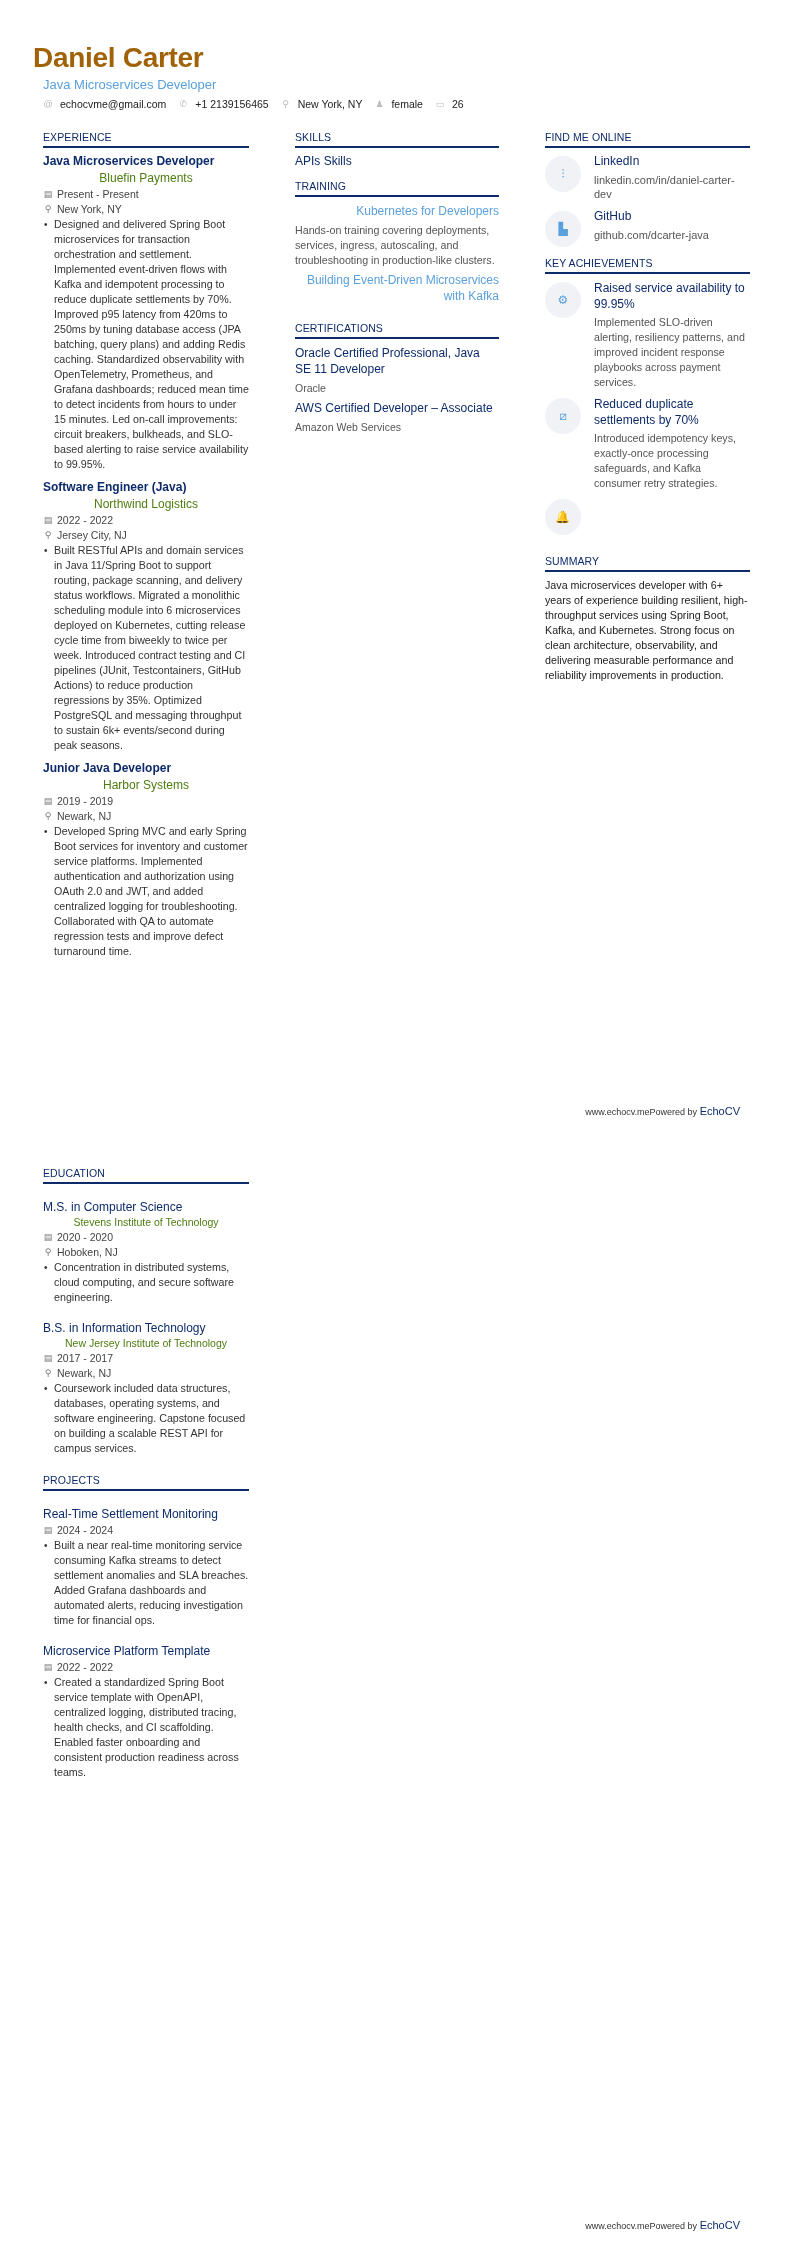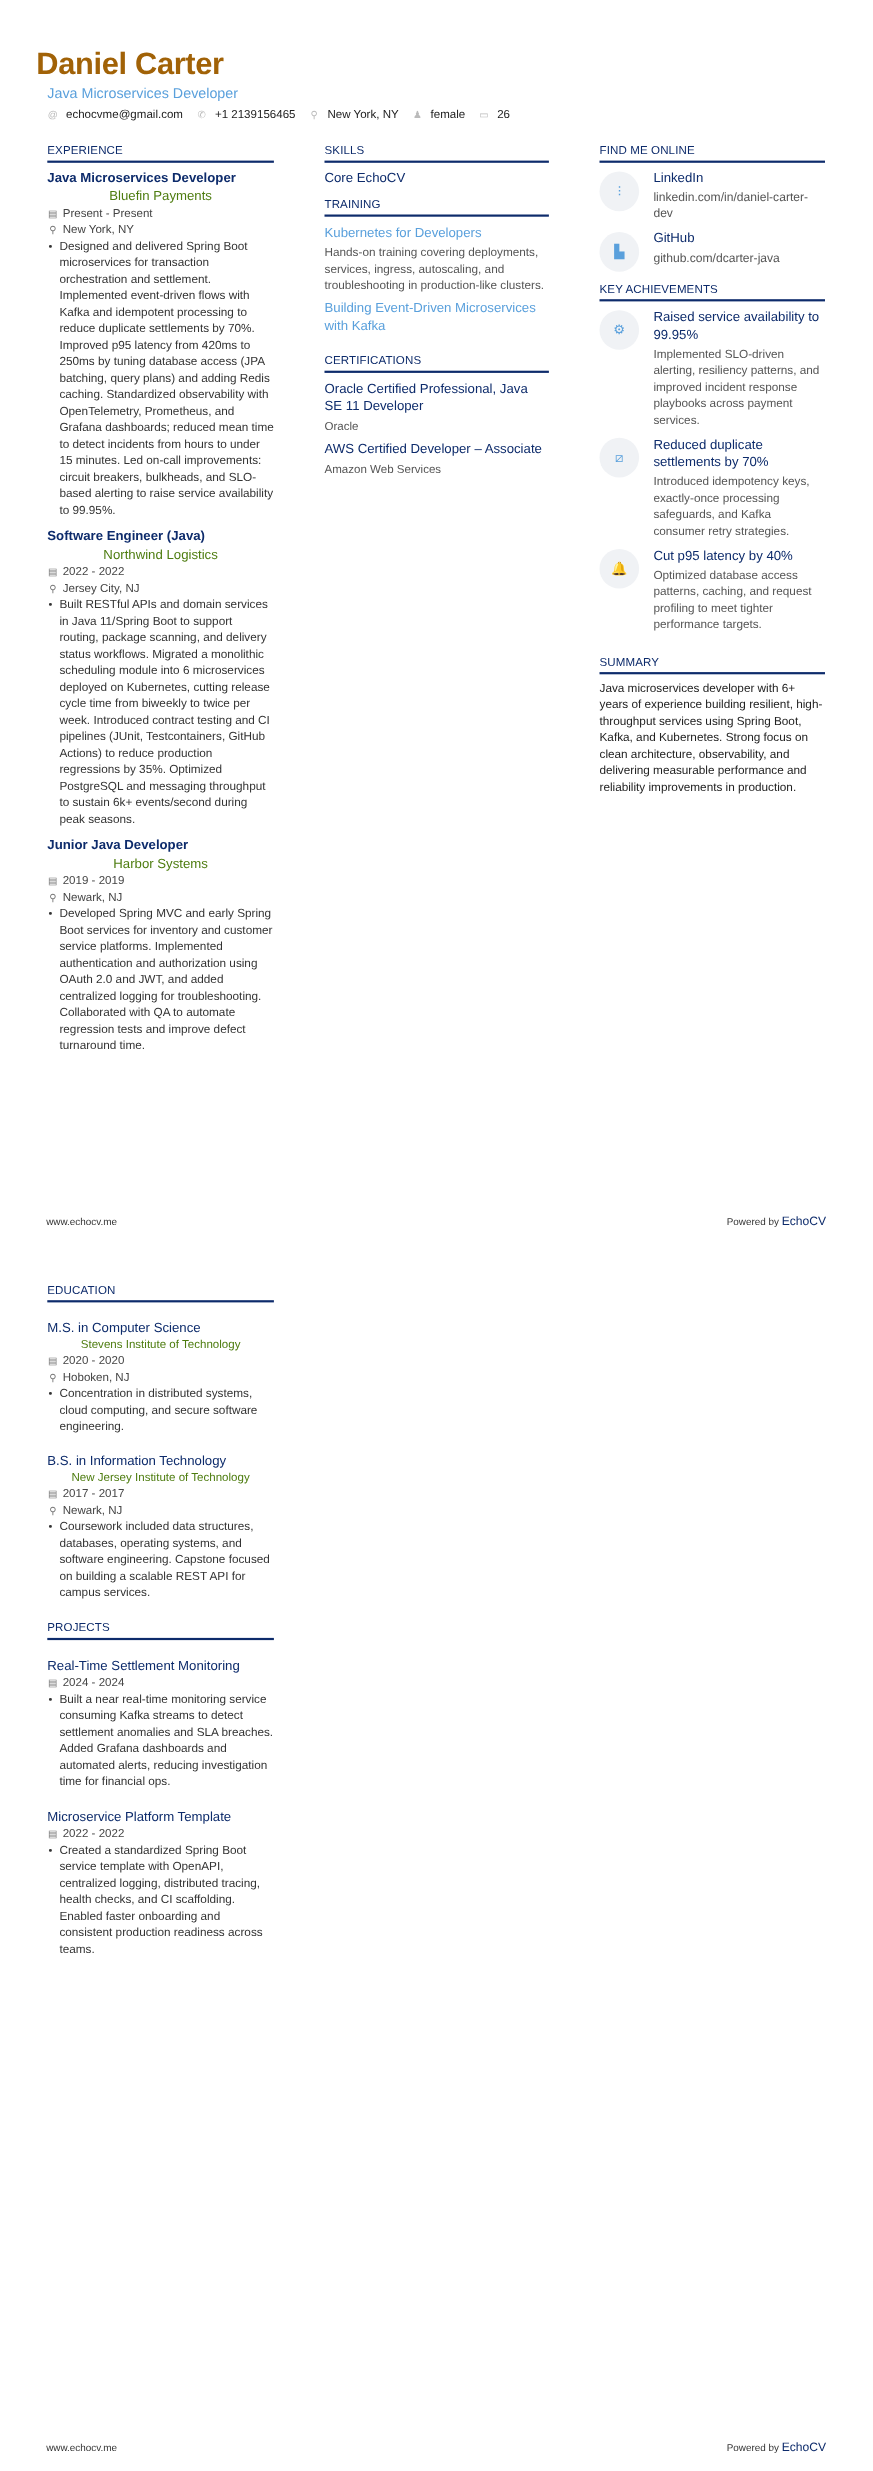--- a/index.html
+++ b/index.html
@@ -29,38 +29,38 @@
   .meta { font-size: 10.5px; color: #444; margin-top: 3px; display: flex; align-items: center; }
   .meta .mi { color: #777; font-size: 9px; width: 10px; margin-right: 4px; text-align: center; }
   .bullet { display: flex; font-size: 10.7px; color: #333; line-height: 15px; margin-top: 2px; }
   .bullet .dot { width: 11px; flex-shrink: 0; font-size: 10px; padding-left: 1px; }
   .entry { margin-bottom: 8px; }
 
   .skill-group { font-size: 12px; color: #0d2b6b; margin-bottom: 4px; }
   .chips { display: flex; flex-wrap: wrap; }
   .chip { border: 1px solid #333; font-size: 10.5px; color: #333; padding: 5px 12px; margin: 0 8px 9px 1px; }
 
-  .train-title { font-size: 12px; color: #5aa0dc; line-height: 16px; margin-top: 3px; }
+  .train-title { font-size: 12px; color: #5aa0dc; line-height: 16px; margin-top: 3px; text-align: right; }
   .train-desc { font-size: 10.7px; color: #555; line-height: 15px; margin-top: 4px; margin-bottom: 4px; }
   .cert-title { font-size: 12px; color: #0d2b6b; line-height: 16px; margin-top: 2px; }
   .cert-org { font-size: 10.5px; color: #555; margin-top: 5px; margin-bottom: 6px; }
 
   .online-item { display: flex; margin-bottom: 8px; }
   .circle { width: 36px; height: 36px; border-radius: 50%; background: #f0f2f5; display: flex; align-items: center; justify-content: center; flex-shrink: 0; color: #5aa0dc; font-size: 12px; margin-right: 13px; margin-top: 2px; }
   .online-text { flex: 1; }
   .online-label { font-size: 12px; color: #0d2b6b; }
   .online-url { font-size: 11px; color: #555; line-height: 14px; margin-top: 5px; }
 
   .ach-item { display: flex; margin-bottom: 6px; }
   .ach-title { font-size: 12px; color: #0d2b6b; line-height: 16px; }
   .ach-desc { font-size: 10.7px; color: #555; line-height: 15px; margin-top: 3px; }
 
   .summary-text { font-size: 10.7px; color: #222; line-height: 15px; }
 
-  .footer { position: absolute; left: 42px; right: 43px; display: flex; justify-content: space-between; align-items: baseline; font-size: 9px; color: #333; }
+  .footer { position: absolute; left: 42px; right: 54px; display: flex; justify-content: flex-end; align-items: baseline; font-size: 9px; color: #333; }
   .footer .brand { font-size: 11px; color: #0d2b6b; }
 </style>
 </head>
 <body>
 
 <div class="page page1">
   <div class="name">Daniel Carter</div>
   <div class="role">Java Microservices Developer</div>
   <div class="contacts">
     <div class="ci">
@@ -135,21 +135,21 @@
         </div>
       <div class="bullet">
           <span class="dot">•</span>
           <span>Developed Spring MVC and early Spring Boot services for inventory and customer service platforms. Implemented authentication and authorization using OAuth 2.0 and JWT, and added centralized logging for troubleshooting. Collaborated with QA to automate regression tests and improve defect turnaround time.</span>
         </div>
     </div>
   </div>
 
   <div class="col col-mid" style="top:131px;">
     <div class="sec-title">SKILLS</div>
-    <div class="skill-group">Core EchoCV</div>
+    <div class="skill-group">APIs Skills</div>
 
     <div class="sec-title" style="margin-top:12px;">TRAINING</div>
     <div>
       <div class="train-title">Kubernetes for Developers</div>
       <div class="train-desc">Hands-on training covering deployments, services, ingress, autoscaling, and troubleshooting in production-like clusters.</div>
     </div>
     <div>
       <div class="train-title">Building Event-Driven Microservices with Kafka</div>
     </div>
 
@@ -191,24 +191,20 @@
     </div>
     <div class="ach-item">
       <div class="circle">⧄</div>
       <div>
         <div class="ach-title">Reduced duplicate settlements by 70%</div>
         <div class="ach-desc">Introduced idempotency keys, exactly-once processing safeguards, and Kafka consumer retry strategies.</div>
       </div>
     </div>
     <div class="ach-item">
       <div class="circle">🔔</div>
-      <div>
-        <div class="ach-title">Cut p95 latency by 40%</div>
-        <div class="ach-desc">Optimized database access patterns, caching, and request profiling to meet tighter performance targets.</div>
-      </div>
     </div>
 
     <div class="sec-title" style="margin-top:20px;">SUMMARY</div>
     <div class="summary-text">Java microservices developer with 6+ years of experience building resilient, high-throughput services using Spring Boot, Kafka, and Kubernetes. Strong focus on clean architecture, observability, and delivering measurable performance and reliability improvements in production.</div>
   </div>
 
   <div class="footer" style="top:1105px;">
     <span>www.echocv.me</span>
     <span><span>Powered by</span> <span class="brand">EchoCV</span></span>
   </div>

